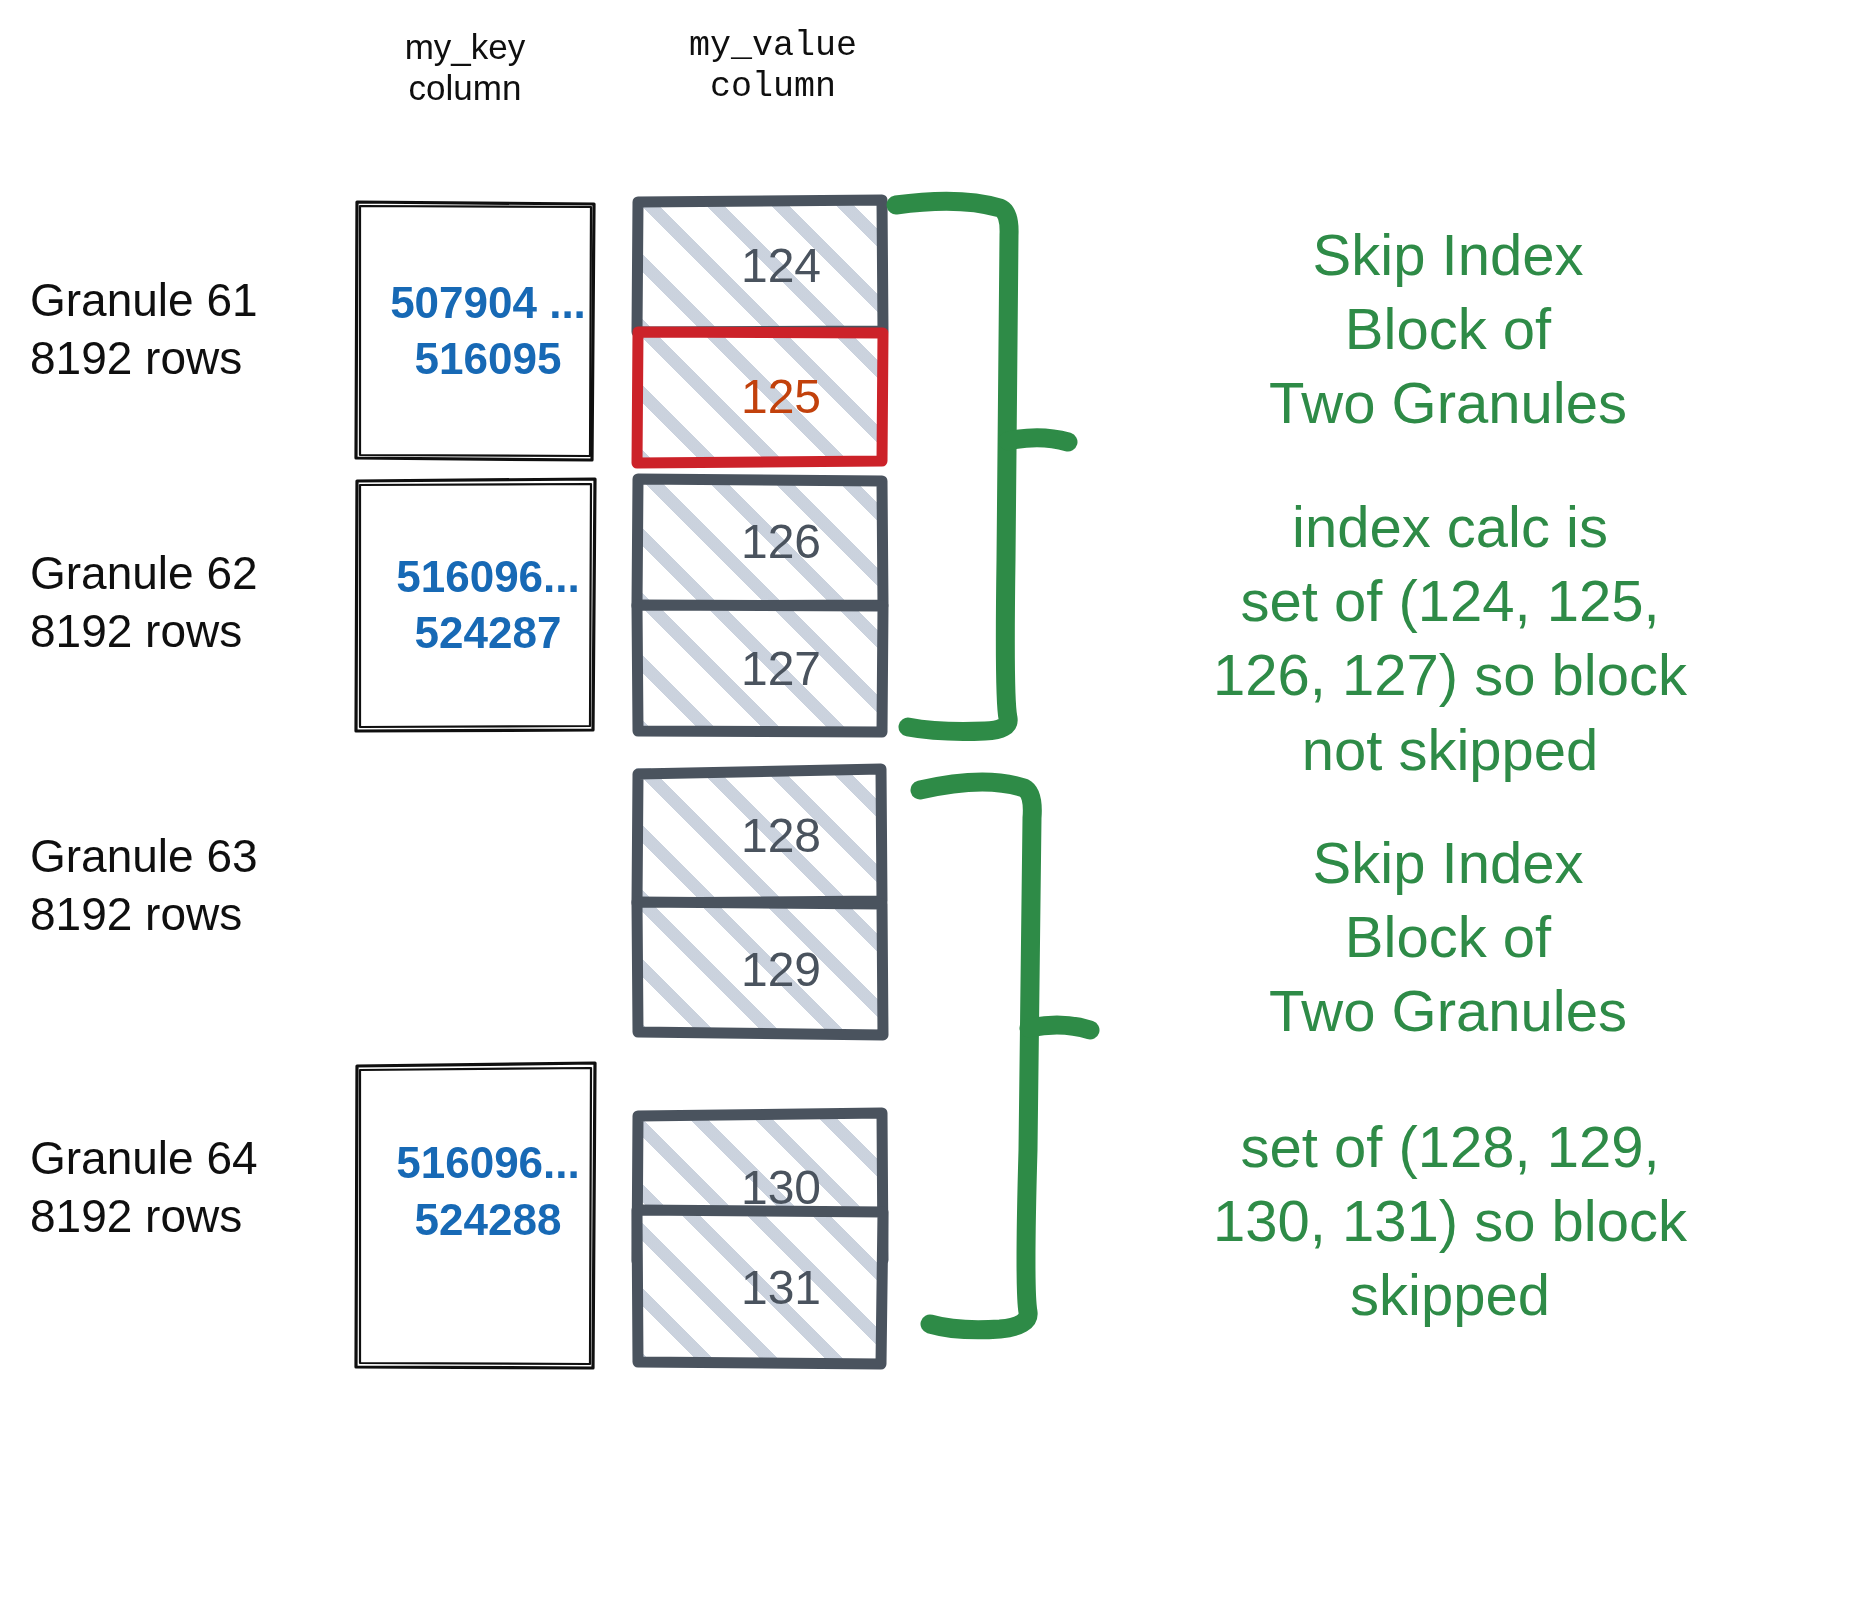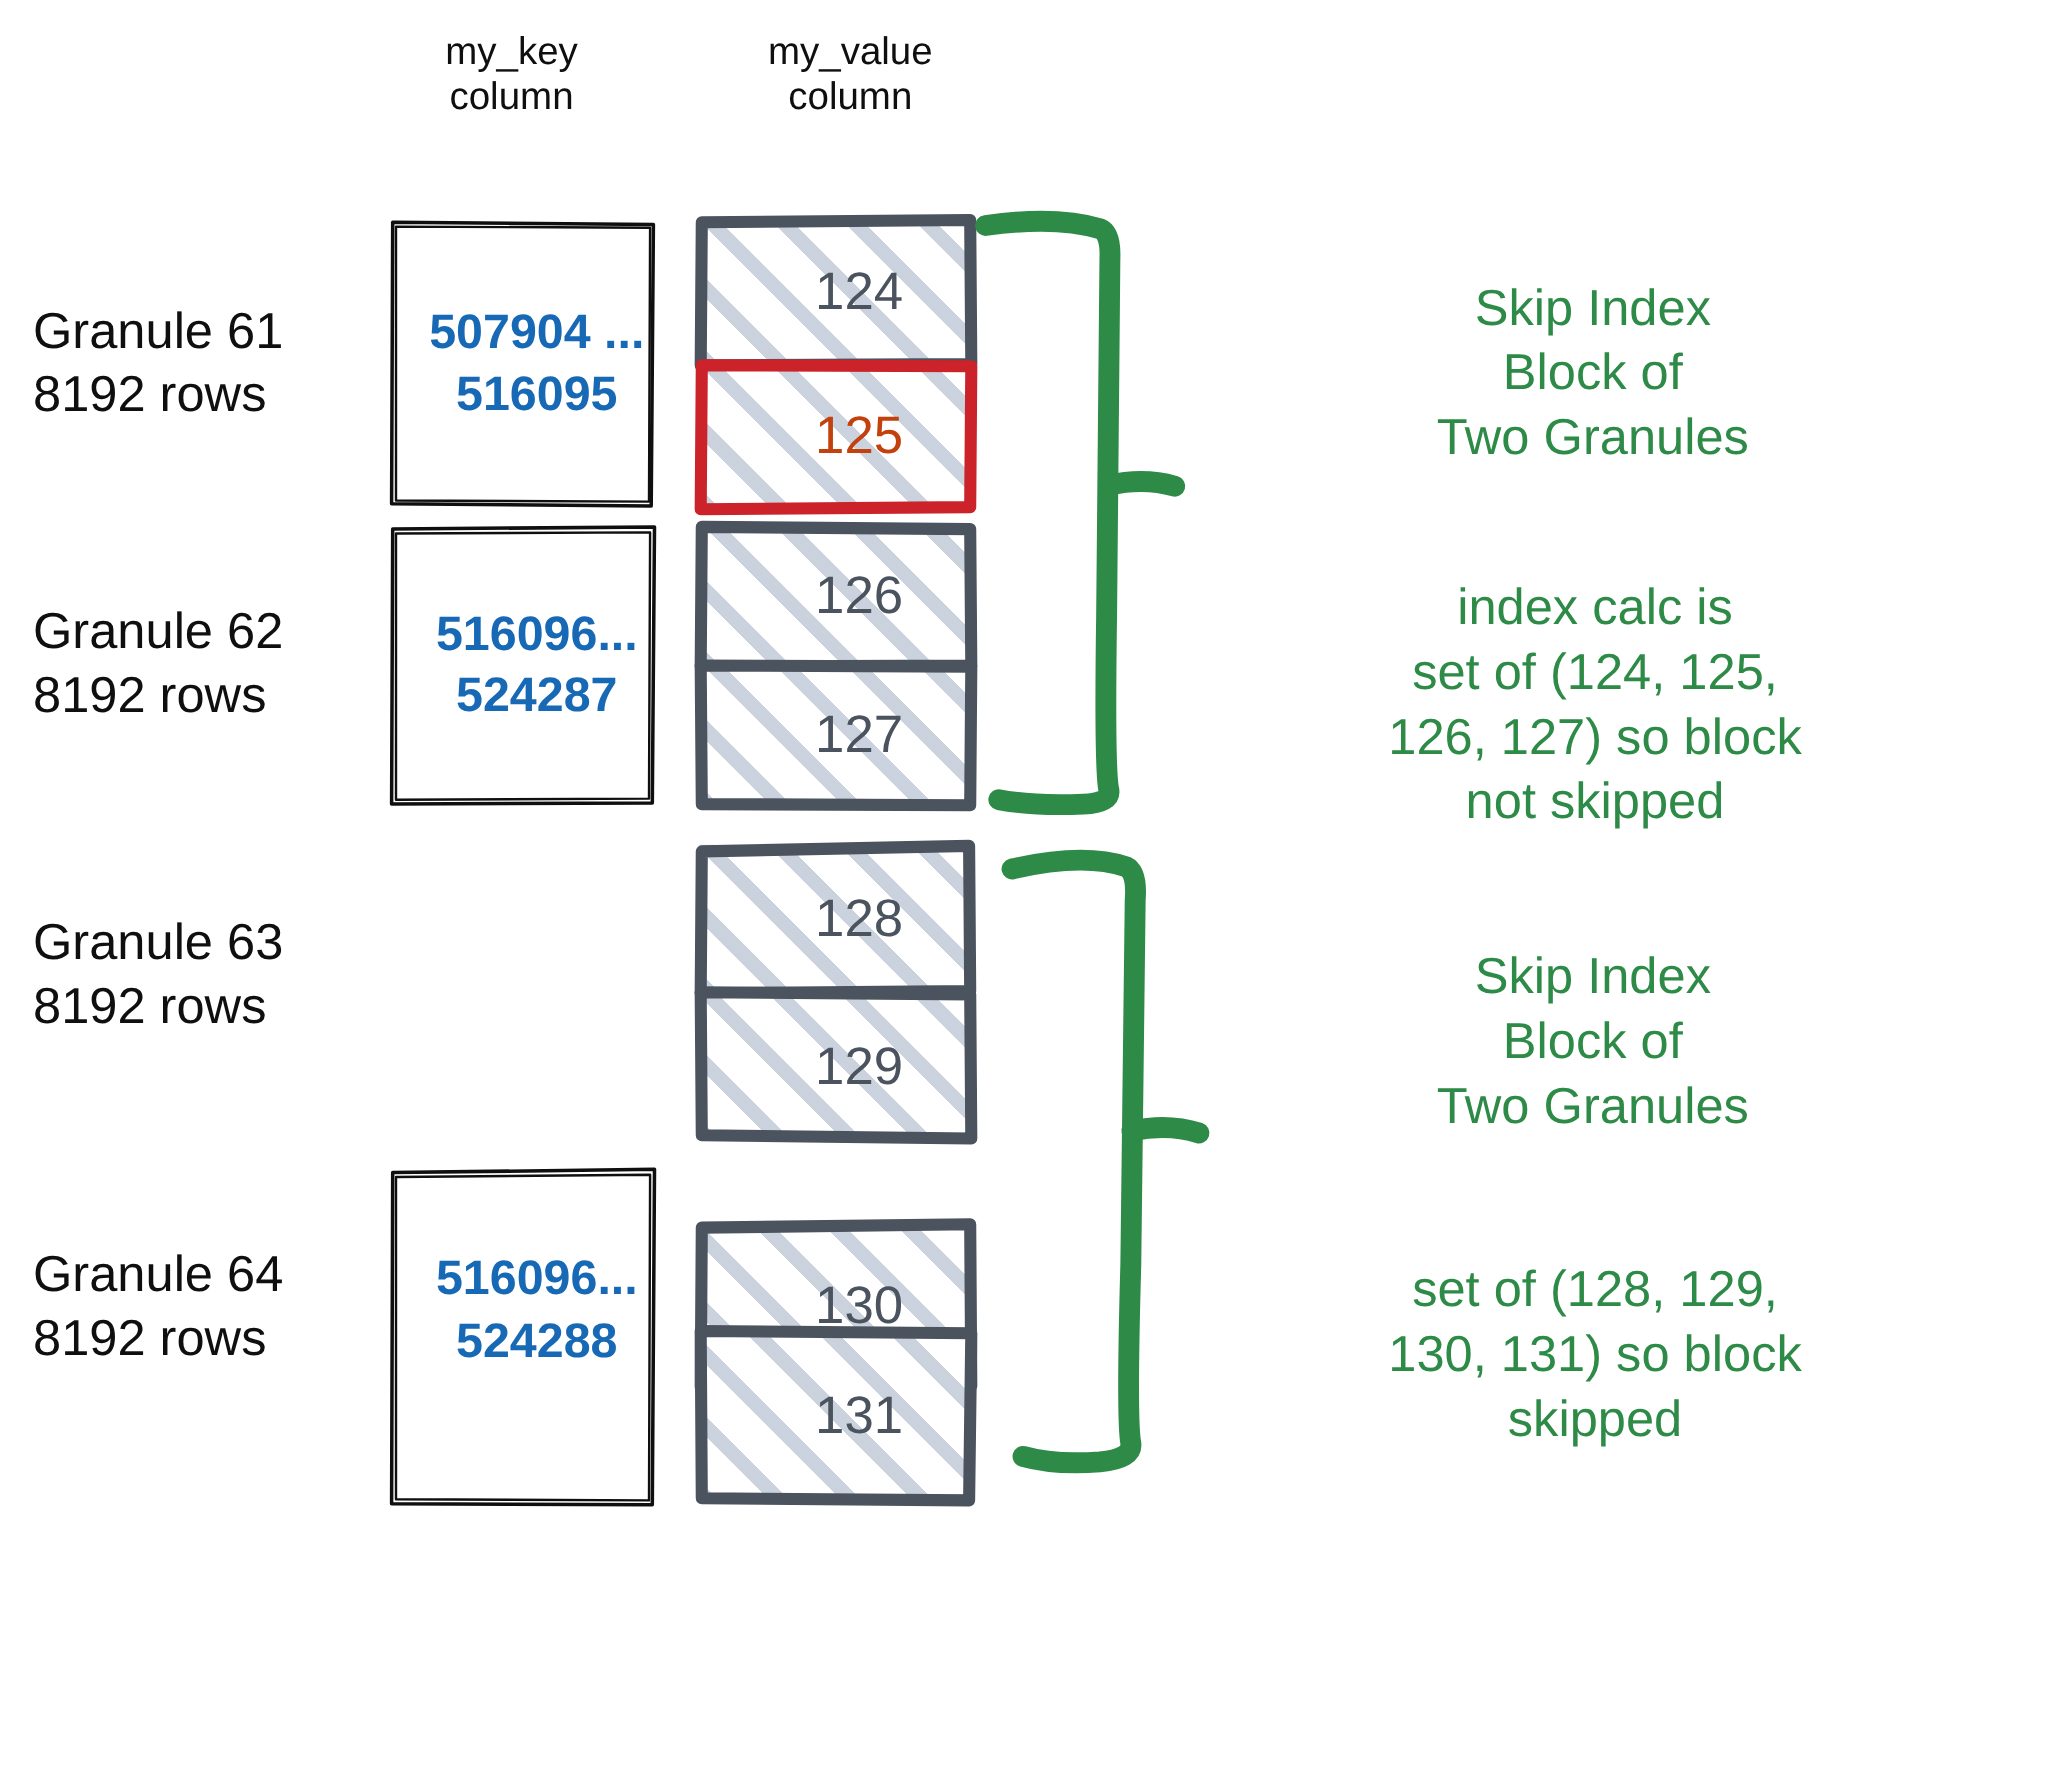--- a/index.html
+++ b/index.html
@@ -20,21 +20,21 @@
   .col-header {
     position: absolute;
     text-align: center;
     font-size: 35px;
     line-height: 1.18;
     color: #0f0f0f;
     white-space: pre-line;
     font-weight: 400;
   }
   #hdr-key   { left: 300px; top: 26px; width: 330px; }
-  #hdr-value { left: 608px; top: 26px; width: 330px; }
+  #hdr-value { left: 608px; top: 26px; width: 330px; font-family: Liberation Mono, monospace; }
 
   
   .granule-label {
     position: absolute;
     left: 30px;
     width: 300px;
     text-align: left;
     font-size: 46px;
     line-height: 1.26;
     color: #0f0f0f;
@@ -89,25 +89,24 @@
     font-size: 48px;
     color: #4a535e;
     padding-left: 42px;
   }
   .value-cell.flagged .value-num { color: #c2410c; }
 
   
   .note {
     position: absolute;
     color: #2e8b47;
-    font-size: 46px;
+    font-size: 58px;
     line-height: 1.28;
     text-align: center;
     white-space: pre-line;
-    margin-top: 32px;
   }
 
   
   #brackets { position: absolute; inset: 0; pointer-events: none; }
 </style>
 </head>
 <body>
 
 <div id="stage">
 

